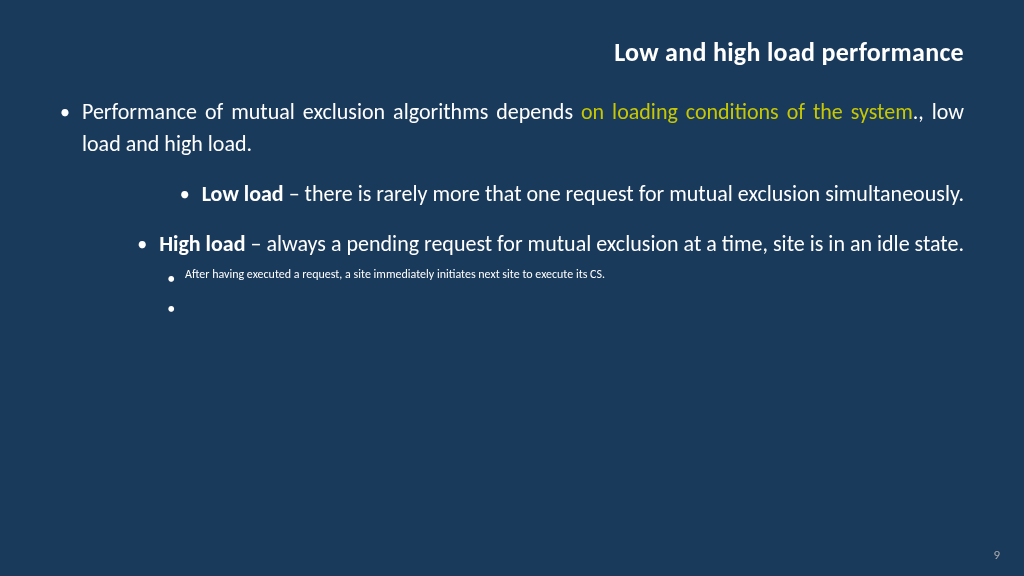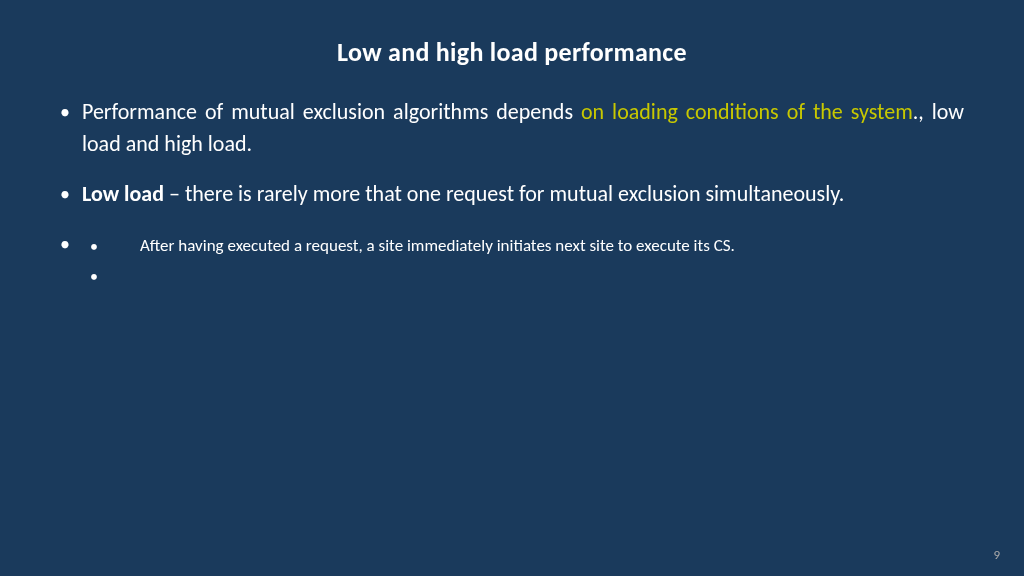--- a/index.html
+++ b/index.html
@@ -1,18 +1,19 @@
 <!DOCTYPE html>
 <html><head>
   <meta charset="utf-8">
   <style>
     * {
       margin: 0;
       padding: 0;
       box-sizing: border-box;
+      align-items: flex-end;
     }
 
     body {
       width: 1024px;
       height: 576px;
       background-color: #1a3a5c;
       font-family: 'Calibri', 'Segoe UI', Arial, sans-serif;
       color: #ffffff;
       overflow: hidden;
       position: relative;
@@ -83,23 +84,22 @@
 
     .sub-bullet-dot {
       font-size: 16px;
       margin-right: 10px;
       margin-top: 2px;
       flex-shrink: 0;
       line-height: 1.4;
     }
 
     .sub-bullet-text {
-      font-size: 17px;
+      font-size: 12px;
       line-height: 1.4;
-      margin-left: 32px;
     }
 
     .page-number {
       position: absolute;
       bottom: 14px;
       right: 24px;
       font-size: 13px;
       color: #aaaaaa;
     }
   </style>
@@ -121,20 +121,23 @@
     <div class="bullet-item">
       <span class="bullet-dot">•</span>
       <span class="bullet-text">
         <span class="bold-term">Low load</span><span> – there is rarely more that one request for mutual exclusion simultaneously.</span>
       </span>
     </div>
 
     <div class="bullet-item">
       <span class="bullet-dot">•</span>
       <div>
+        <span class="bullet-text">
+          <span class="bold-term">High load</span><span> – always a pending request for mutual exclusion at a time, site is  in an idle state.</span>
+        </span>
         <div class="sub-bullets">
           <div class="sub-bullet-item">
             <span class="sub-bullet-dot">•</span>
             <span class="sub-bullet-text">After having executed a request, a site immediately initiates next site to execute its CS.</span>
           </div>
           <div class="sub-bullet-item">
             <span class="sub-bullet-dot">•</span>
           </div>
         </div>
       </div>

